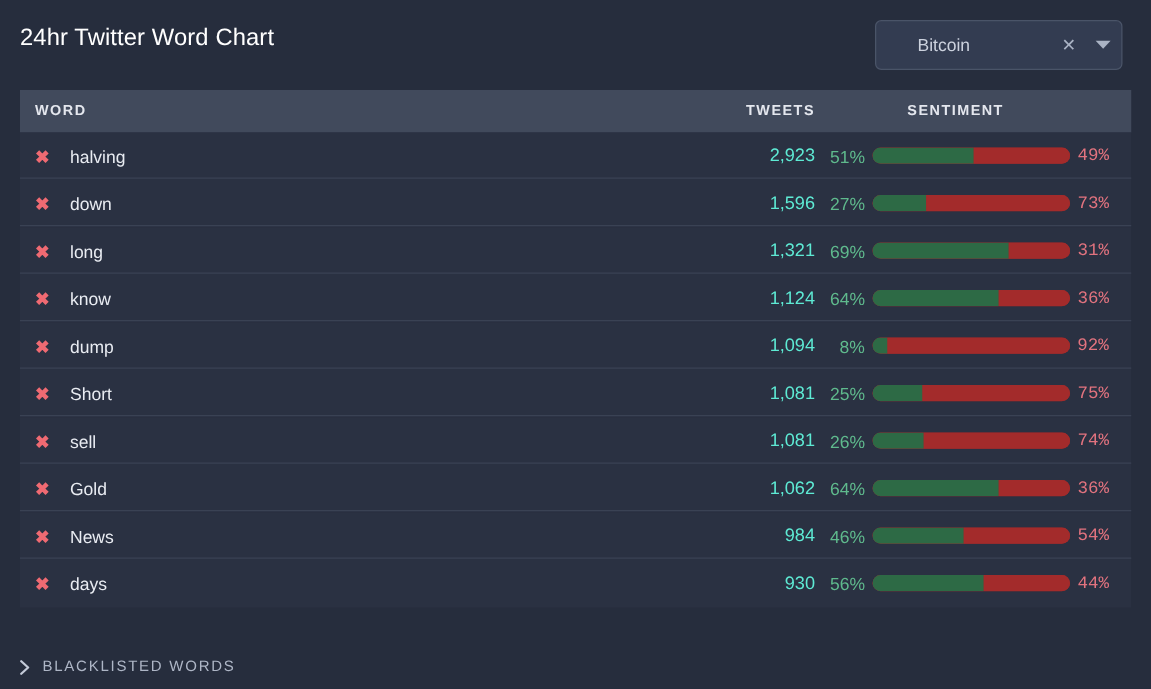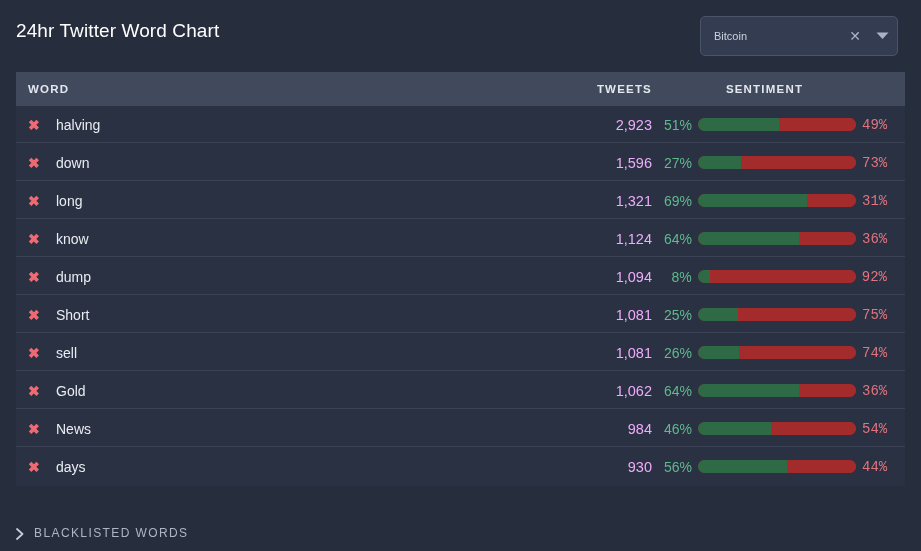--- a/index.html
+++ b/index.html
@@ -53,24 +53,25 @@
     border: 1px solid #4a5468;
     border-radius: 5px;
     display: flex;
     align-items: center;
     cursor: pointer;
   }
 
   .select-value {
     flex: 1 1 auto;
     padding-left: 13px;
-    font-size: 11px;
+    font-size: 14px;
     color: #ccd2de;
     white-space: nowrap;
     overflow: hidden;
+    margin-left: 20px;
   }
 
   .select-clear {
     flex: 0 0 auto;
     width: 22px;
     text-align: center;
     font-size: 14px;
     color: #aab3c4;
     line-height: 1;
     cursor: pointer;
@@ -158,21 +159,21 @@
     color: #e9ecf2;
     padding-left: 6px;
     white-space: nowrap;
     text-align: right;
   }
 
   .cell-tweets {
     flex: 0 0 142px;
     text-align: right;
     font-size: 14.5px;
-    color: #f0abfc;
+    color: #5eead4;
   }
 
   .cell-sent {
     flex: 1 1 auto;
     display: flex;
     align-items: center;
     justify-content: flex-end;
     padding-right: 18px;
     padding-left: 12px;
   }

